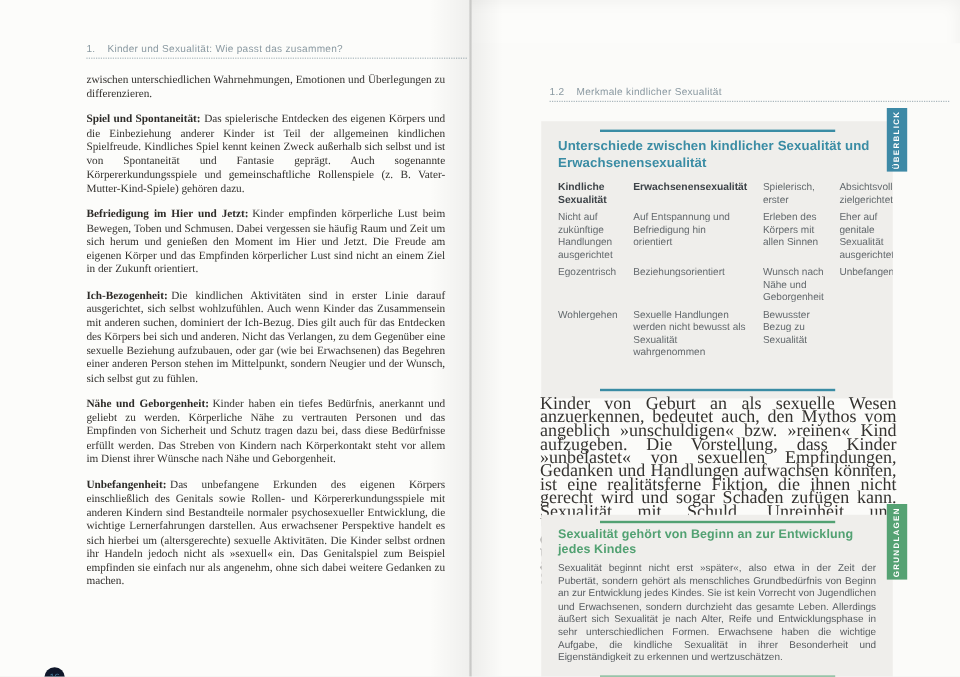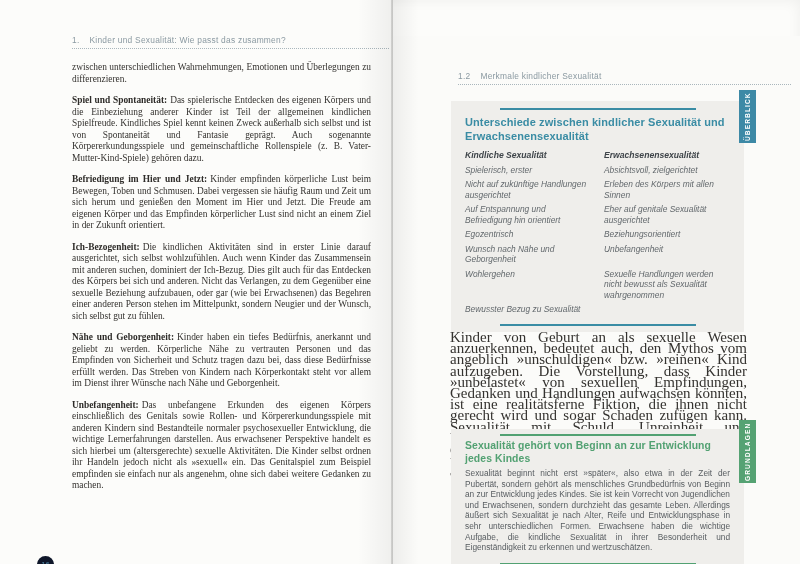--- a/index.html
+++ b/index.html
@@ -47,23 +47,23 @@
   .accent-bottom{position:absolute;bottom:6px;left:50%;transform:translateX(-50%);
     width:196px;height:2px;}
   .teal-bg{background:var(--teal,#3a8ca4);}
   .green-bg{background:var(--green,#52a172);}
   .ov-accent-top{margin-top:7px;}
   .ba-accent-top{margin-top:5px;}
   .ov-title{margin:6px 14px 0;font-size:11px;line-height:13.5px;
     font-weight:bold;color:var(--teal,#3a8ca4);letter-spacing:0.1px;}
   .ba-title{margin:4px 14px 0;font-size:10.4px;line-height:12.5px;
     font-weight:bold;color:var(--green,#52a172);letter-spacing:0.1px;}
-  .ov-table{margin:7px 14px 0;display:grid;grid-template-columns:1fr 1fr;
+  .ov-table{margin:7px 14px 0;display:grid;grid-template-columns:1fr 1fr 1fr 1fr;
     column-gap:13px;row-gap:4px;
-    font-size:8.4px;line-height:10.5px;color:#63696d;font-style:italic;}
+    font-size:8.4px;line-height:10.5px;color:#63696d;}
   .ov-head{font-weight:bold;color:#3e4449;font-size:8.6px;}
   .ba-text{margin:3px 14px 0;font-size:8.3px;line-height:10.6px;
     color:#575c60;text-align:justify;}
 
   
   .right-paragraph{position:absolute;left:57px;top:296px;width:297px;
     font-family:"Liberation Serif","DejaVu Serif",serif;
     font-size:15px;line-height:11.2px;color:#34322f;
     text-align:justify;hyphens:auto;}
 
@@ -114,22 +114,22 @@
 
     <div class="overview-box">
       <div class="accent-top teal-bg ov-accent-top"></div>
       <div class="ov-title">Unterschiede zwischen kindlicher Sexualität und Erwachsenensexualität</div>
       <div class="ov-table">
         <div class="ov-head">Kindliche Sexualität</div>
         <div class="ov-head">Erwachsenensexualität</div>
         <div>Spielerisch, erster</div>
         <div>Absichtsvoll, zielgerichtet</div>
         <div>Nicht auf zukünftige Handlungen ausgerichtet</div>
+        <div>Auf Entspannung und Befriedigung hin orientiert</div>
         <div>Erleben des Körpers mit allen Sinnen</div>
-        <div>Auf Entspannung und Befriedigung hin orientiert</div>
         <div>Eher auf genitale Sexualität ausgerichtet</div>
         <div>Egozentrisch</div>
         <div>Beziehungsorientiert</div>
         <div>Wunsch nach Nähe und Geborgenheit</div>
         <div>Unbefangenheit</div>
         <div>Wohlergehen</div>
         <div>Sexuelle Handlungen werden nicht bewusst als Sexualität wahrgenommen</div>
         <div>Bewusster Bezug zu Sexualität</div>
       </div>
       <div class="accent-bottom teal-bg"></div>

